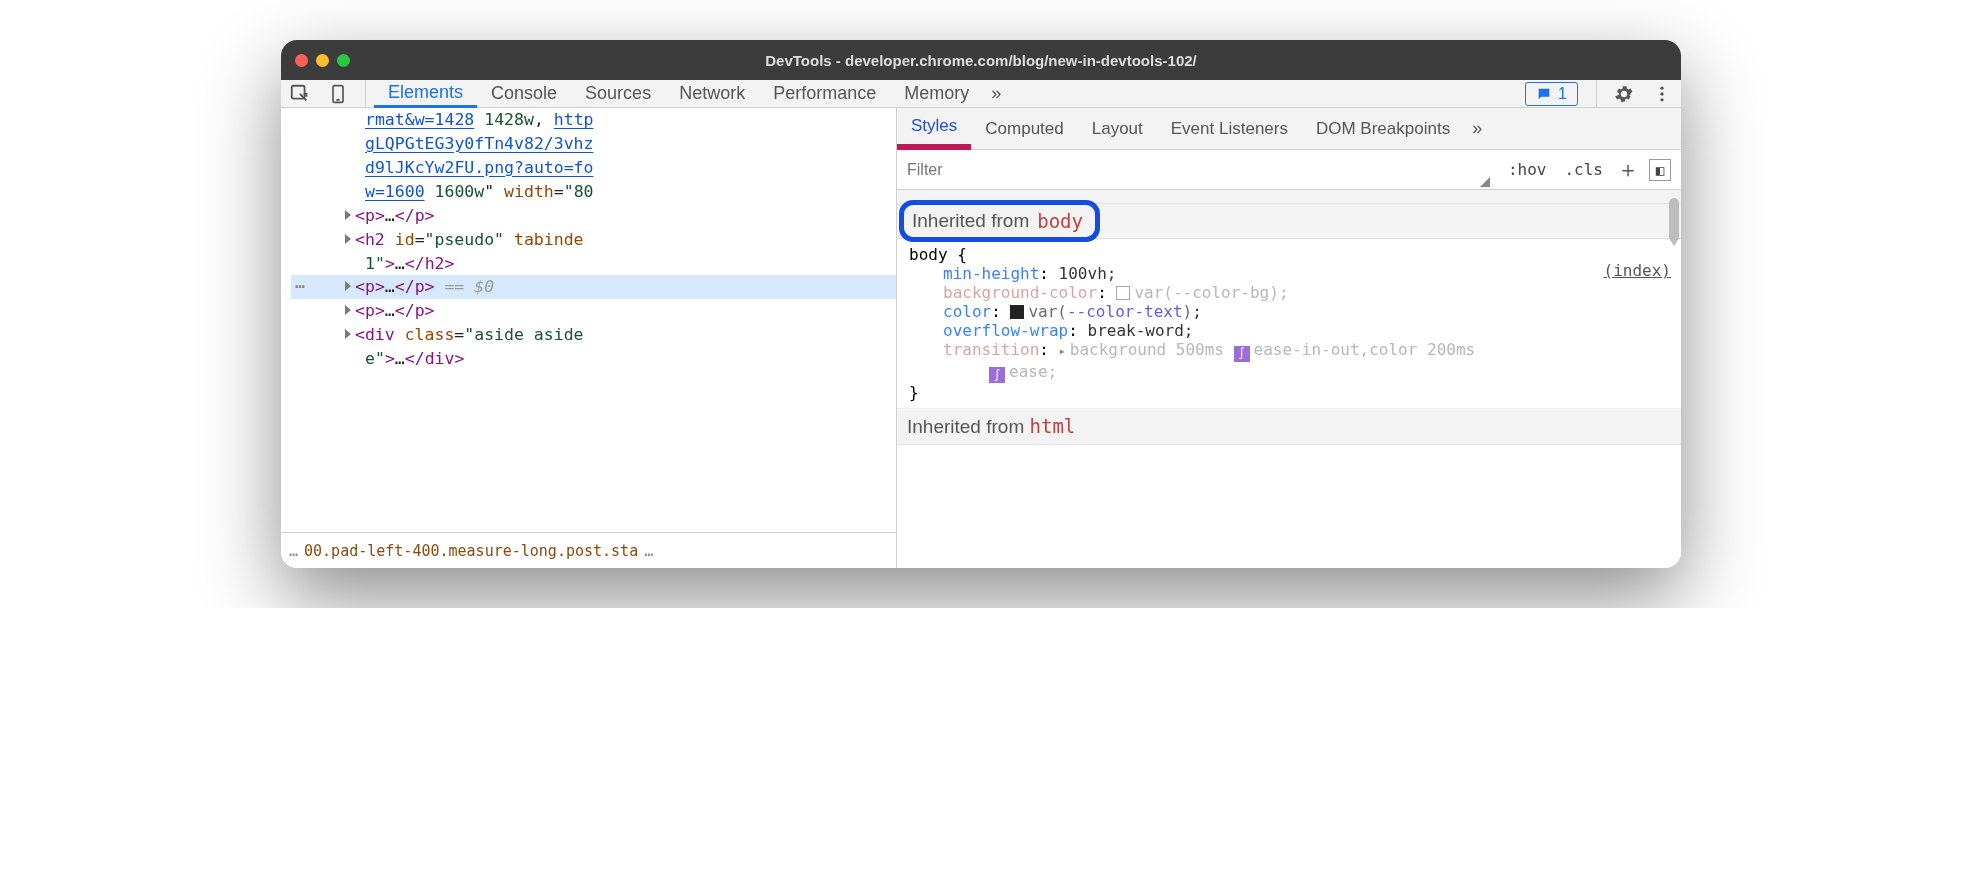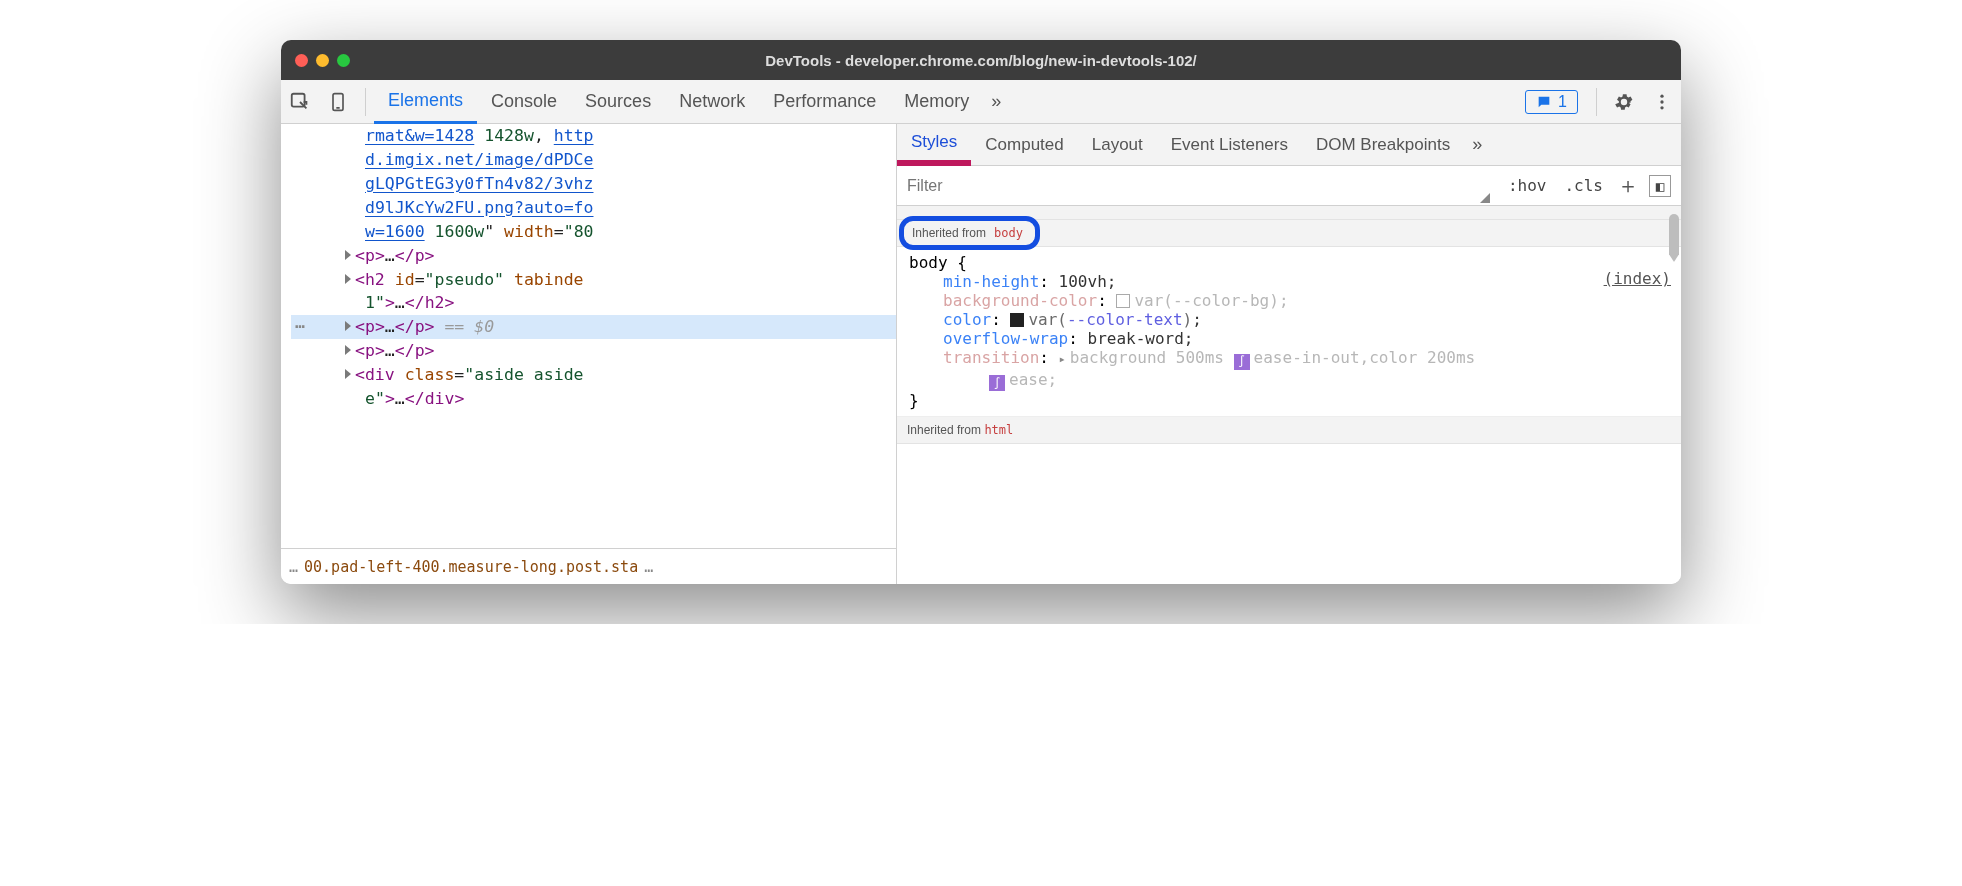--- a/index.html
+++ b/index.html
@@ -8,21 +8,21 @@
     font-family: -apple-system, BlinkMacSystemFont, "Segoe UI", Helvetica, Arial, sans-serif;
     background: transparent;
     display: flex;
     justify-content: center;
     align-items: flex-start;
     padding: 40px;
   }
   .window {
     width: 1400px;
     background: #fff;
-    border-radius: 10px;
+    border-radius: 16px;
     overflow: hidden;
     box-shadow: 0 30px 80px rgba(0,0,0,0.45);
   }
   .titlebar {
     background: #3c3c3c;
     height: 40px;
     display: flex;
     align-items: center;
     padding: 0 14px;
     position: relative;
@@ -35,21 +35,21 @@
   .tl-close { background: #ff5f57; }
   .tl-min   { background: #febc2e; }
   .tl-max   { background: #28c840; }
   .titlebar-title {
     position: absolute; left: 0; right: 0; text-align: center;
     color: #ddd; font-size: 15px; font-weight: 600; pointer-events: none;
   }
 
   .toolbar {
     display: flex; align-items: center;
-    height: 44px;
+    height: 28px;
     border-bottom: 1px solid #d0d0d0;
     background: #f3f3f3;
   }
   .toolbar .group { display: flex; align-items: center; height: 100%; }
   .toolbar .sep { width: 1px; height: 28px; background: #cfcfcf; margin: 0 8px; }
   .toolbar .icon-btn {
     width: 34px; height: 34px; display: flex; align-items: center; justify-content: center;
     color: #555; margin: 0 2px;
   }
   .tabs-top { display: flex; align-items: center; height: 100%; font-size: 18px; color: #555; }
@@ -127,21 +127,21 @@
     display: flex; align-items: center; gap: 10px; padding: 0 10px;
     font-family: ui-monospace, Menlo, monospace; font-size: 16px; color: #444;
   }
   .pillbar .pill { padding: 2px 4px; text-align: right; }
   .pillbar .plus { font-size: 22px; color: #555; }
   .pillbar .boxed { border: 1px solid #999; width:22px; height:22px; display:flex; align-items:center; justify-content:center; font-size:14px;}
 
   .gap-row { height: 14px; background: #f3f3f3; border-bottom: 1px solid #e3e3e3; }
 
   .inherit-row {
-    background: #f3f3f3; padding: 6px 10px; font-size: 12px; color: #555;
+    background: #f3f3f3; padding: 6px 10px; font-size: 19px; color: #555;
     border-bottom: 1px solid #e3e3e3; position: relative;
     font-family: -apple-system, Helvetica, sans-serif;
   }
   .inherit-row .sel { color: #c63f3f; font-family: ui-monospace, Menlo, monospace; }
   .inherit-row.hl { padding-left: 14px; }
   .inherit-row.hl .badge {
     position: absolute; left: 2px; top: -4px; bottom: -4px;
     border: 5px solid #134de0; border-radius: 14px; padding: 0 12px 0 8px;
     display: flex; align-items: center; gap: 8px; background: #f3f3f3;
   }
@@ -236,21 +236,20 @@
         </svg>
     </div>
   </div>
 
   <div class="workarea">
 
     <div class="dompanel">
       <div class="domtree" id="domtree">
         <div class="gutter"></div>
       <div class="domrow cont"><span class="c-link">rmat&amp;w=1428</span><span class="c-plain"> </span><span class="c-val">1428w</span><span class="c-plain">, </span><span class="c-link">http</span></div>
-          <div class="domrow cont"><span class="c-link">d.imgix.net/image/dPDCe</span></div>
           <div class="domrow cont"><span class="c-link">gLQPGtEG3y0fTn4v82/3vhz</span></div>
           <div class="domrow cont"><span class="c-link">d9lJKcYw2FU.png?auto=fo</span></div>
           <div class="domrow cont"><span class="c-link">w=1600</span><span class="c-plain"> </span><span class="c-val">1600w</span><span class="c-plain">" </span><span class="c-attr">width</span><span class="c-plain">=</span><span class="c-val">"80</span></div>
           <div class="domrow"><span class="tri"></span><span class="c-tag">&lt;</span><span class="c-tag">p</span><span class="c-tag">&gt;</span><span class="c-plain">…</span><span class="c-tag">&lt;/</span><span class="c-tag">p</span><span class="c-tag">&gt;</span></div>
           <div class="domrow"><span class="tri"></span><span class="c-tag">&lt;</span><span class="c-tag">h2 </span><span class="c-attr">id</span><span class="c-plain">=</span><span class="c-val">"pseudo"</span><span class="c-plain"> </span><span class="c-attr">tabinde</span></div>
           <div class="domrow cont"><span class="c-val">1"</span><span class="c-tag">&gt;</span><span class="c-plain">…</span><span class="c-tag">&lt;/</span><span class="c-tag">h2</span><span class="c-tag">&gt;</span></div>
           <div class="domrow sel"><span class="tri"></span><span class="c-tag">&lt;</span><span class="c-tag">p</span><span class="c-tag">&gt;</span><span class="c-plain">…</span><span class="c-tag">&lt;/</span><span class="c-tag">p</span><span class="c-tag">&gt;</span><span class="c-eq0"> == $0</span></div>
           <div class="domrow"><span class="tri"></span><span class="c-tag">&lt;</span><span class="c-tag">p</span><span class="c-tag">&gt;</span><span class="c-plain">…</span><span class="c-tag">&lt;/</span><span class="c-tag">p</span><span class="c-tag">&gt;</span></div>
           <div class="domrow"><span class="tri"></span><span class="c-tag">&lt;</span><span class="c-tag">div </span><span class="c-attr">class</span><span class="c-plain">=</span><span class="c-val">"aside aside</span></div>
           <div class="domrow cont"><span class="c-val">e"</span><span class="c-tag">&gt;</span><span class="c-plain">…</span><span class="c-tag">&lt;/</span><span class="c-tag">div</span><span class="c-tag">&gt;</span></div>

